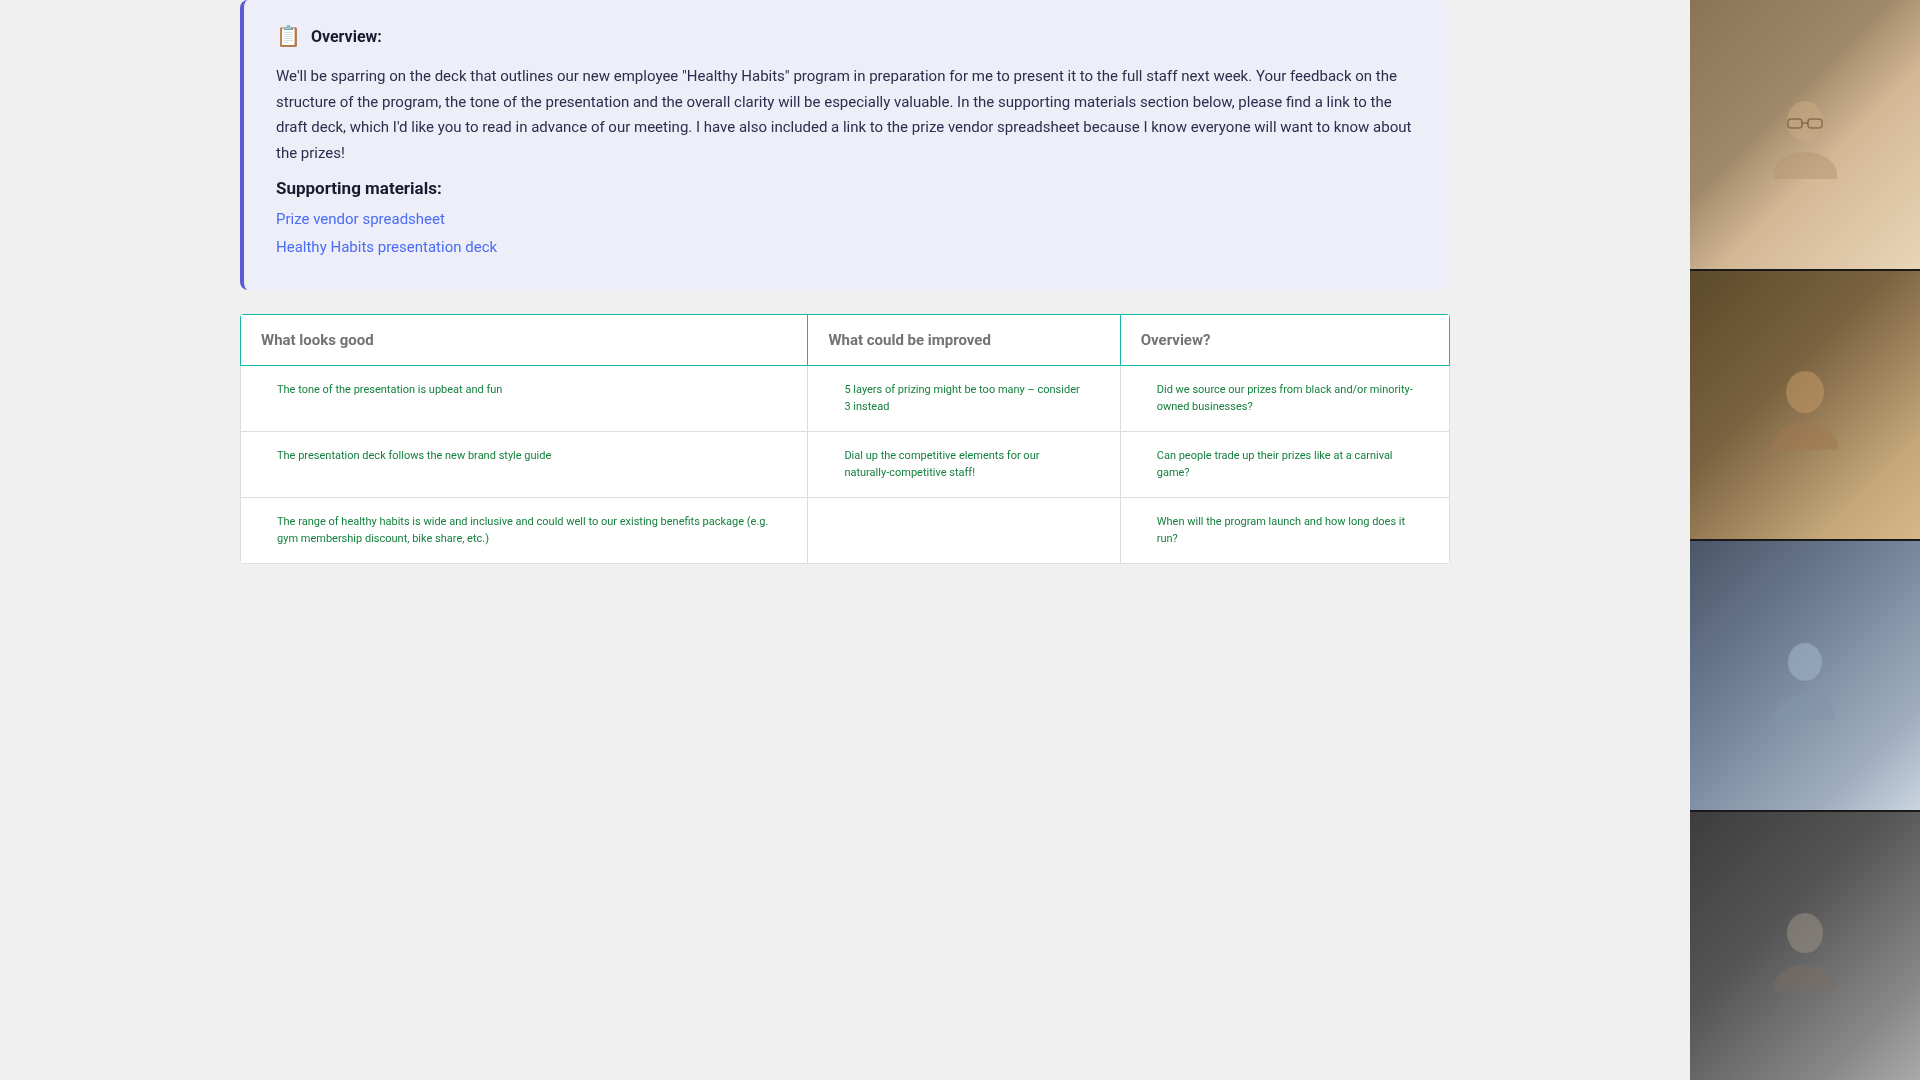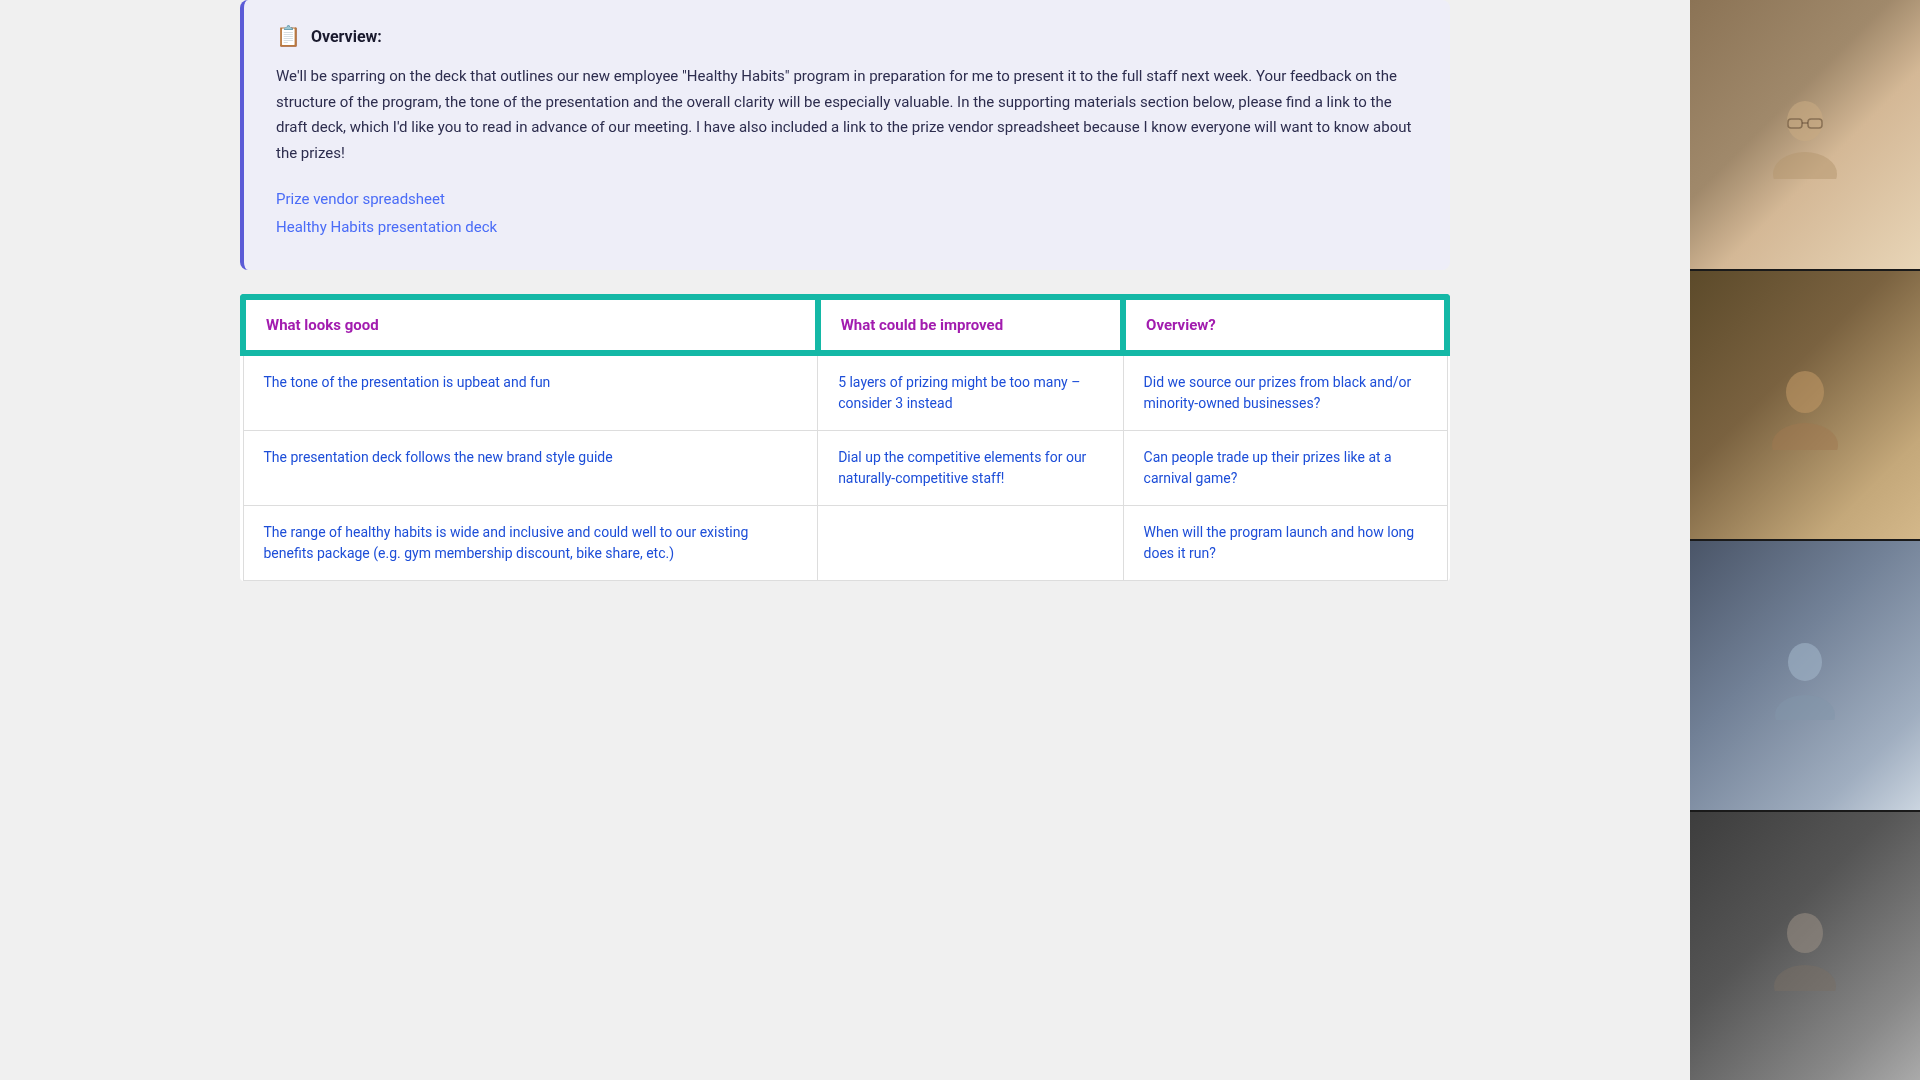--- a/index.html
+++ b/index.html
@@ -55,21 +55,21 @@
     .overview-title {
       font-size: 16px;
       font-weight: 700;
       color: #1a1a2e;
     }
 
     .overview-text {
       font-size: 15px;
       color: #2d2d4e;
       line-height: 1.7;
-      margin-bottom: 24px;
+      margin-bottom: 12px;
     }
 
     .supporting-title {
       font-size: 17px;
       font-weight: 700;
       color: #1a1a2e;
       margin-bottom: 12px;
     }
 
     .supporting-link {
@@ -93,29 +93,29 @@
 
     thead tr {
       background: white;
     }
 
     th {
       padding: 16px 20px;
       text-align: left;
       font-size: 15px;
       font-weight: 700;
-      color: #a21caf;
-      border: 6px solid #14b8a6;
+      color: #737373;
+      border: 1px solid #14b8a6;
       background: white;
     }
 
     td {
-      padding: 16px 20px;
-      font-size: 14px;
-      color: #1d4ed8;
+      padding: 16px 36px;
+      font-size: 11px;
+      color: #15803d;
       border: 1px solid #ddd;
       vertical-align: top;
       line-height: 1.5;
     }
 
     .sidebar-video {
       width: 230px;
       background: #1a1a1a;
       display: flex;
       flex-direction: column;
@@ -159,20 +159,21 @@
 
 <div class="main-content">
   <div class="content-area">
 
     <div class="overview-box">
       <div class="overview-header">
         <span class="overview-icon">📋</span>
         <span class="overview-title">Overview:</span>
       </div>
       <p class="overview-text">We'll be sparring on the deck that outlines our new employee "Healthy Habits" program in preparation for me to present it to the full staff next week. Your feedback on the structure of the program, the tone of the presentation and the overall clarity will be especially valuable. In the supporting materials section below, please find a link to the draft deck, which I'd like you to read in advance of our meeting. I have also included a link to the prize vendor spreadsheet because I know everyone will want to know about the prizes!</p>
+      <p class="supporting-title">Supporting materials:</p>
       <a class="supporting-link" href="#">Prize vendor spreadsheet</a>
       <a class="supporting-link" href="#">Healthy Habits presentation deck</a>
     </div>
 
     <div class="table-container">
       <table>
         <thead>
           <tr>
             <th>What looks good</th>
             <th>What could be improved</th>

